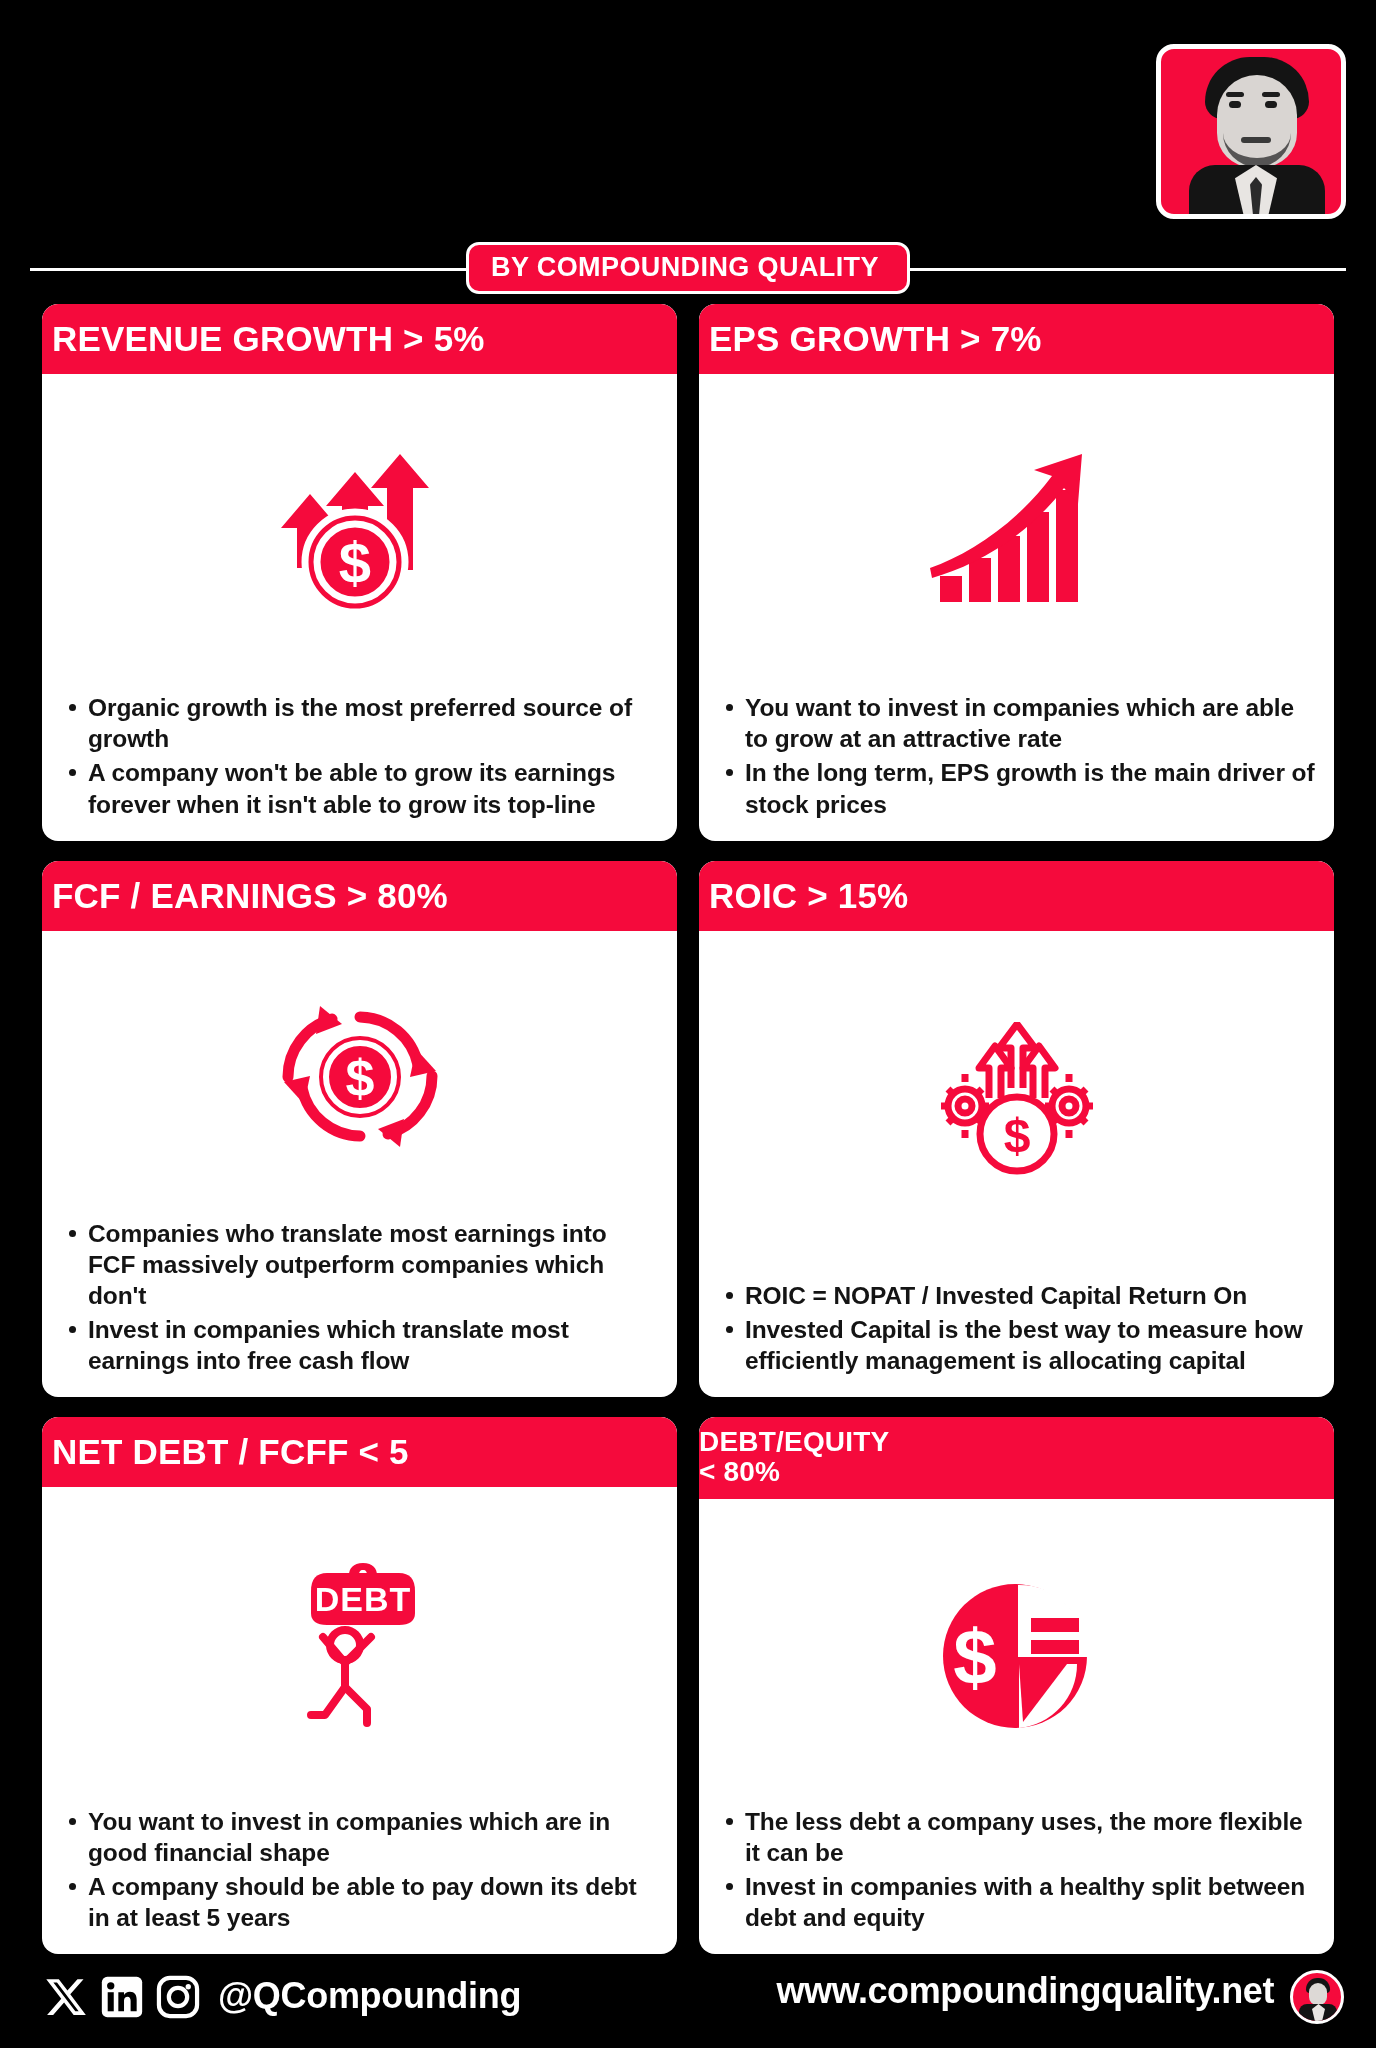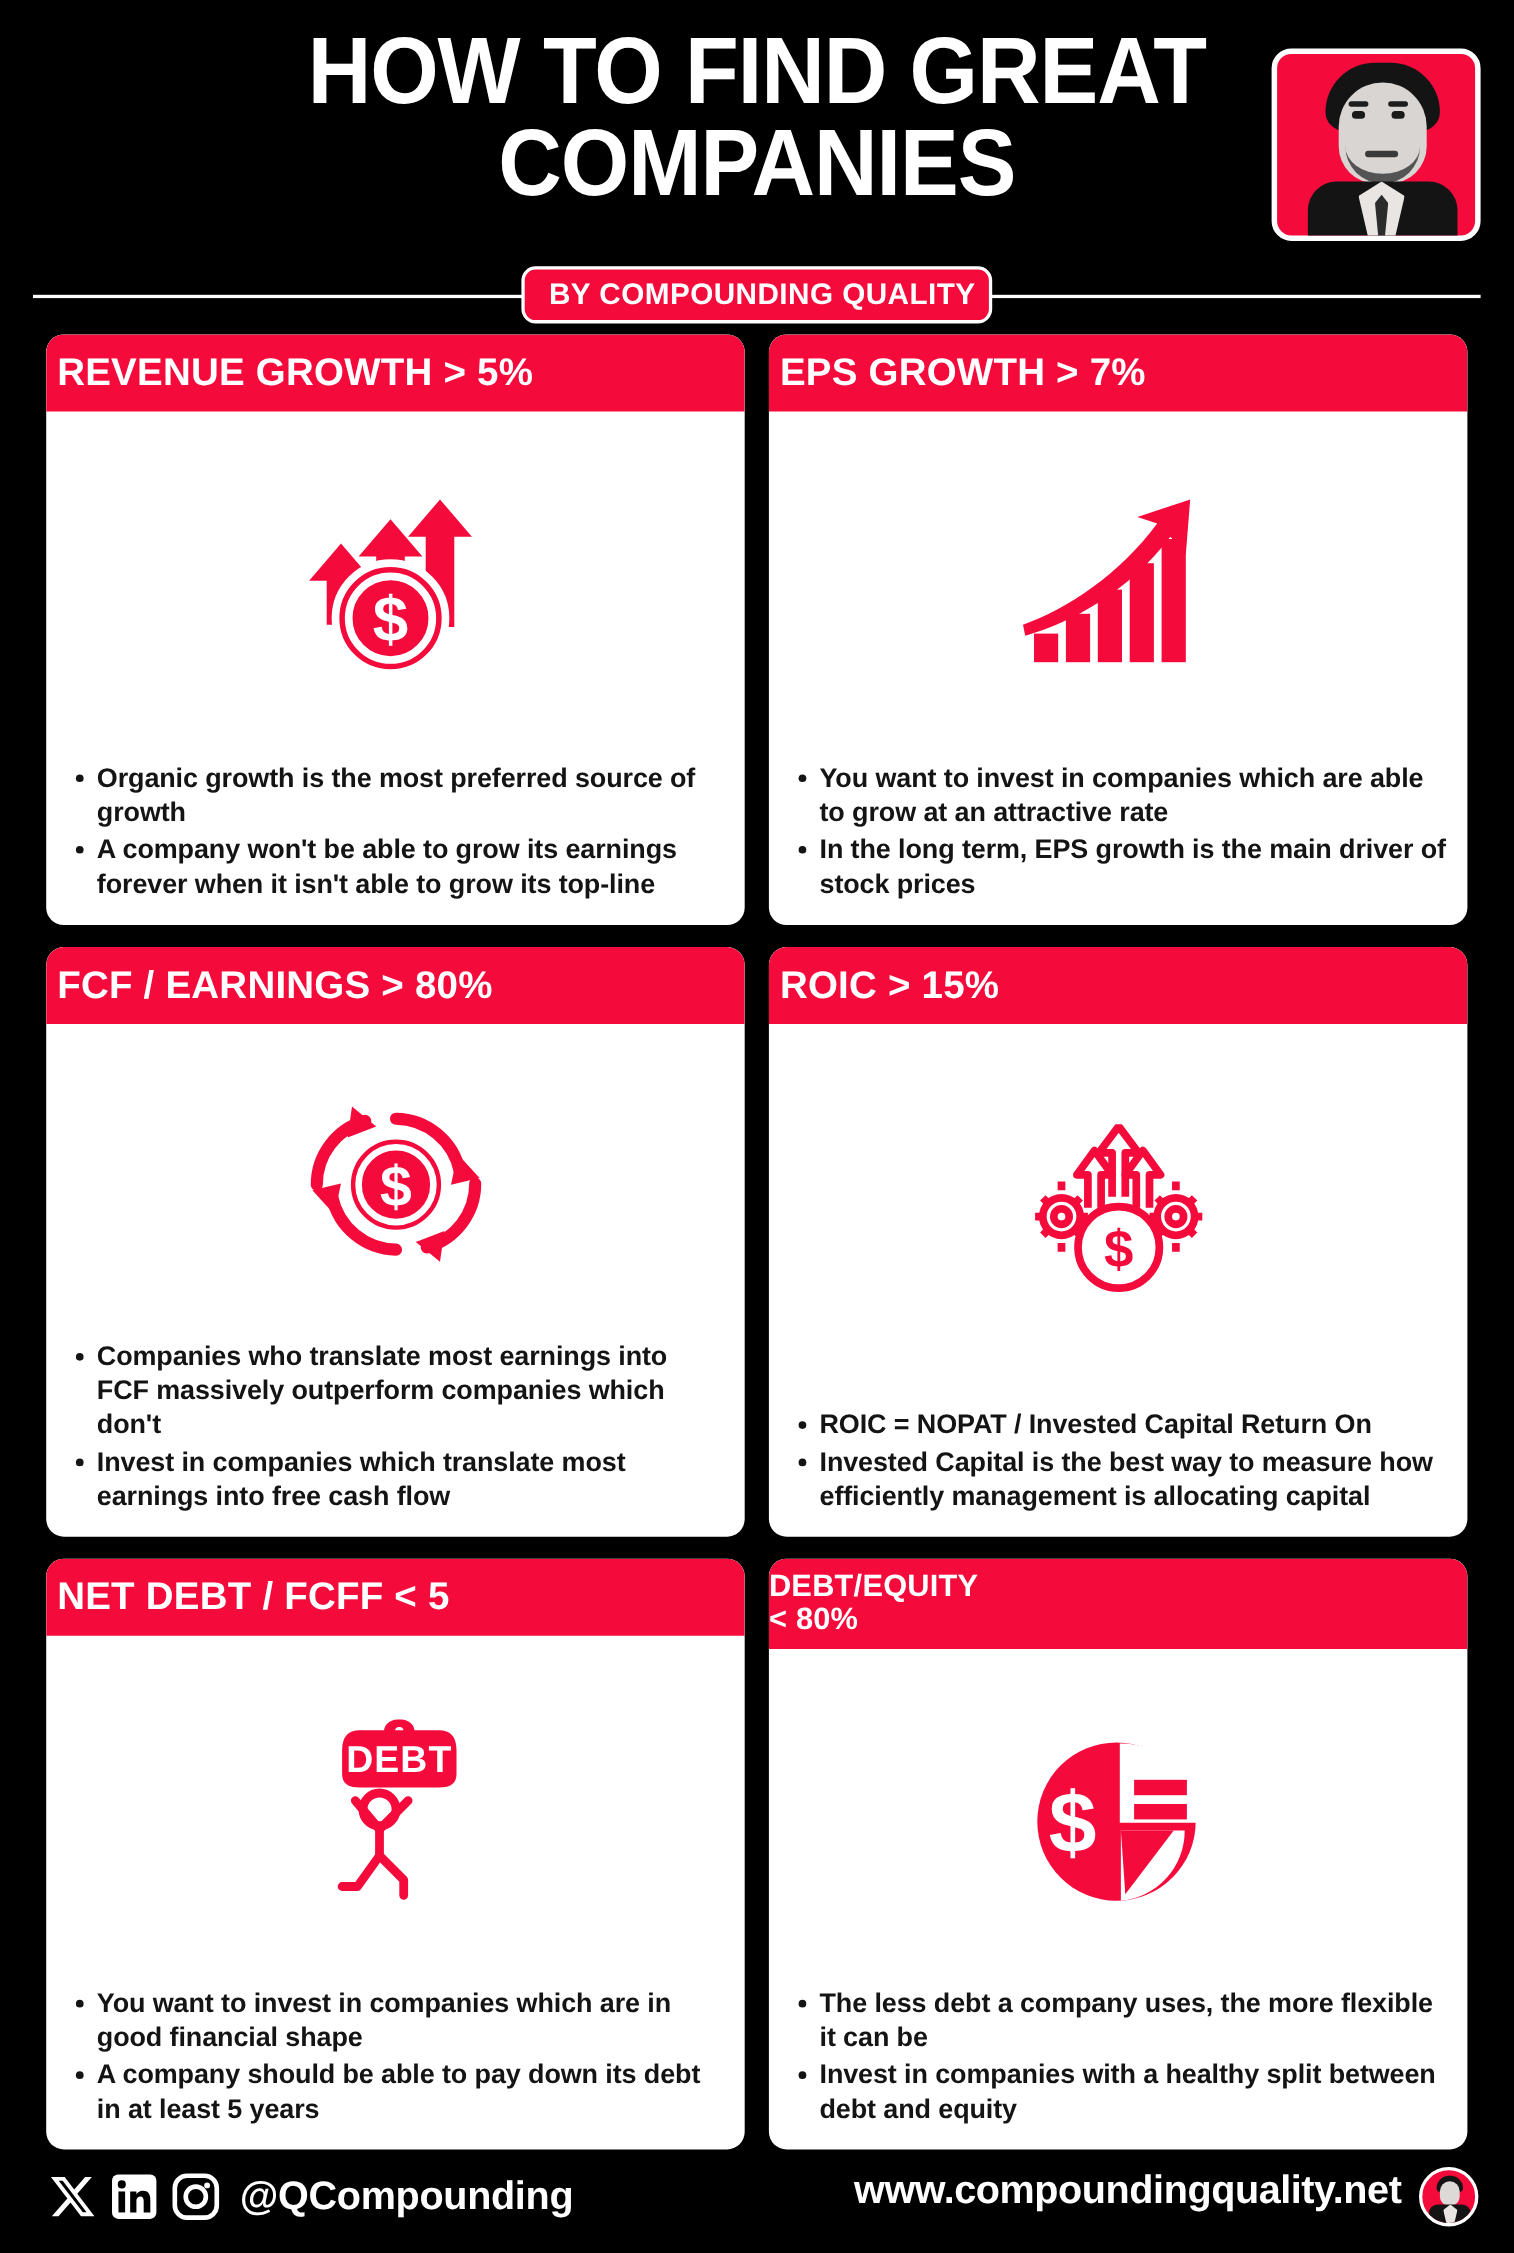--- a/index.html
+++ b/index.html
@@ -127,21 +127,21 @@
   }
   .subtitle-badge {
     position:relative;
     background:#F50A3C;
     color:#ffffff;
     border:3px solid #ffffff;
     border-radius:13px;
     font-size:27px;
     font-weight:bold;
     letter-spacing:.4px;
-    padding:7px 12px 8px 22px;
+    padding:7px 28px 8px 22px;
     white-space:nowrap;
     z-index:2;
   }
 
   
   .grid {
     flex:1 1 auto;
     display:grid;
     grid-template-columns:1fr 1fr;
     grid-template-rows:1fr 1fr 1fr;
@@ -247,24 +247,20 @@
   .fa-face { position:absolute; left:16px; top:10px; width:18px; height:22px; background:#ddd9d6; border-radius:9px 9px 8px 8px; }
   .fa-body { position:absolute; left:6px; top:31px; width:38px; height:22px; background:#141414; border-radius:8px 8px 0 0; }
   .fa-shirt { position:absolute; left:19px; top:31px; width:13px; height:20px; background:#e8e5e2; clip-path:polygon(50% 0,100% 25%,72% 100%,28% 100%,0 25%); }
 </style>
 </head>
 <body>
 
 <div class="page">
 
   <div class="header">
-    <div class="title-block">
-      <div class="title-line l1">HOW TO FIND GREAT</div>
-      <div class="title-line l2">COMPANIES</div>
-    </div>
     <div class="avatar-frame">
       <div class="av-hair"></div>
       <div class="av-face"></div>
       <div class="av-brow l"></div>
       <div class="av-brow r"></div>
       <div class="av-eye l"></div>
       <div class="av-eye r"></div>
       <div class="av-beard"></div>
       <div class="av-mouth"></div>
       <div class="av-body"></div>

